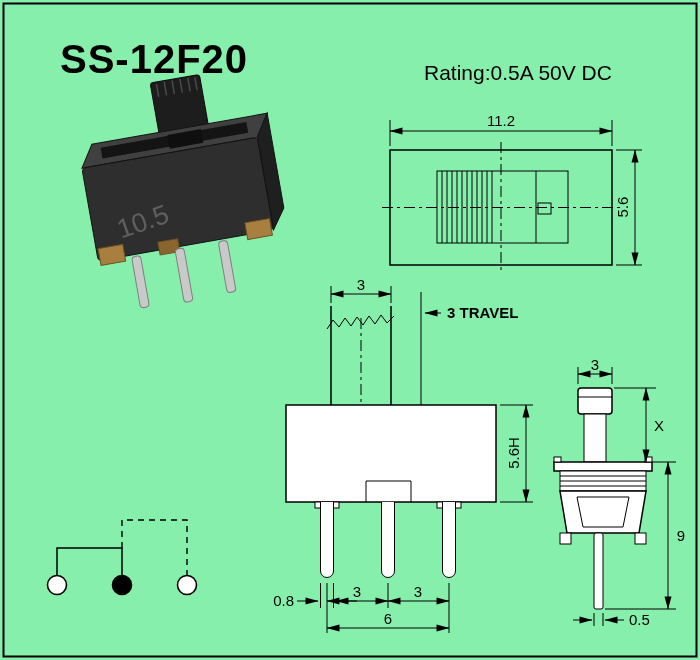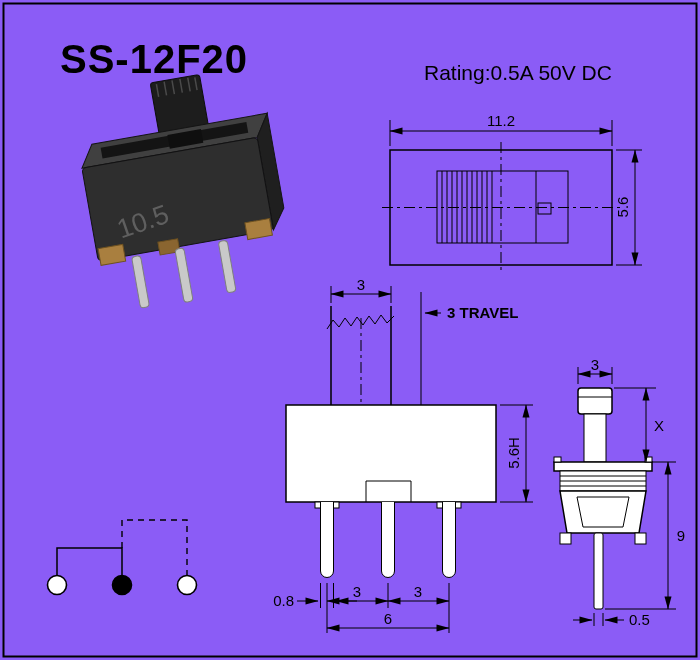--- a/index.html
+++ b/index.html
@@ -1,16 +1,16 @@
 <!DOCTYPE html>
 <html><head>
 <meta charset="utf-8">
 <style>
   html,body{margin:0;padding:0;background:#ffffff;}
-  .page{position:relative;width:700px;height:660px;background:#8b5cf6;font-family:"Liberation Sans",sans-serif;}
+  .page{position:relative;width:700px;height:660px;background:#86efac;font-family:"Liberation Sans",sans-serif;}
   svg{display:block;}
   .title-text{font-family:"Liberation Sans",sans-serif;font-size:40px;font-weight:bold;fill:#000;letter-spacing:1px;}
   .rating-text{font-family:"Liberation Sans",sans-serif;font-size:21px;fill:#000;}
   .dim-text{font-family:"Liberation Sans",sans-serif;font-size:15px;fill:#000;}
   .dim-bold{font-weight:bold;}
   .ln{stroke:#000;stroke-width:1.5;fill:none;}
   .lnw{stroke:#000;stroke-width:1.5;fill:#fff;}
   .thin{stroke:#000;stroke-width:1;fill:none;}
   .thinw{stroke:#000;stroke-width:1;fill:#fff;}
   .cl{stroke:#000;stroke-width:1;fill:none;stroke-dasharray:11 4 3 4;}

